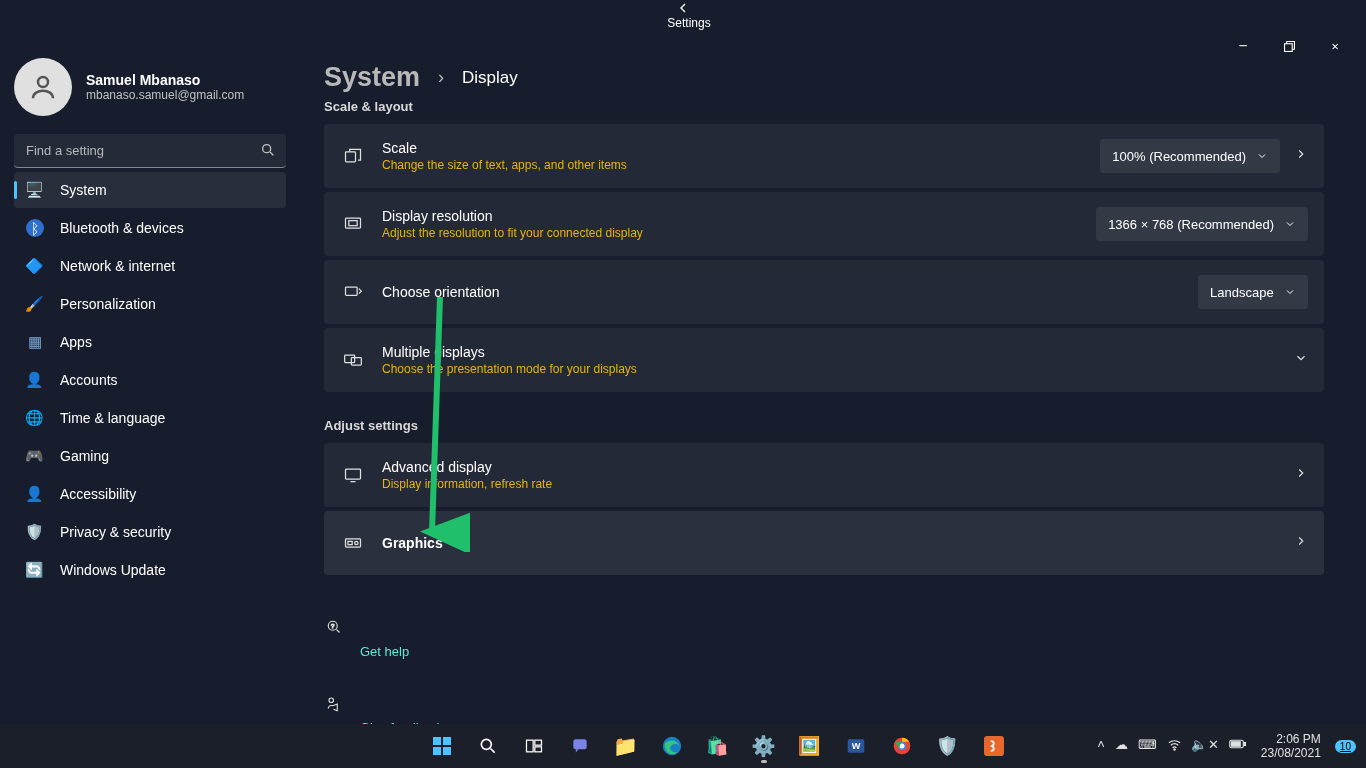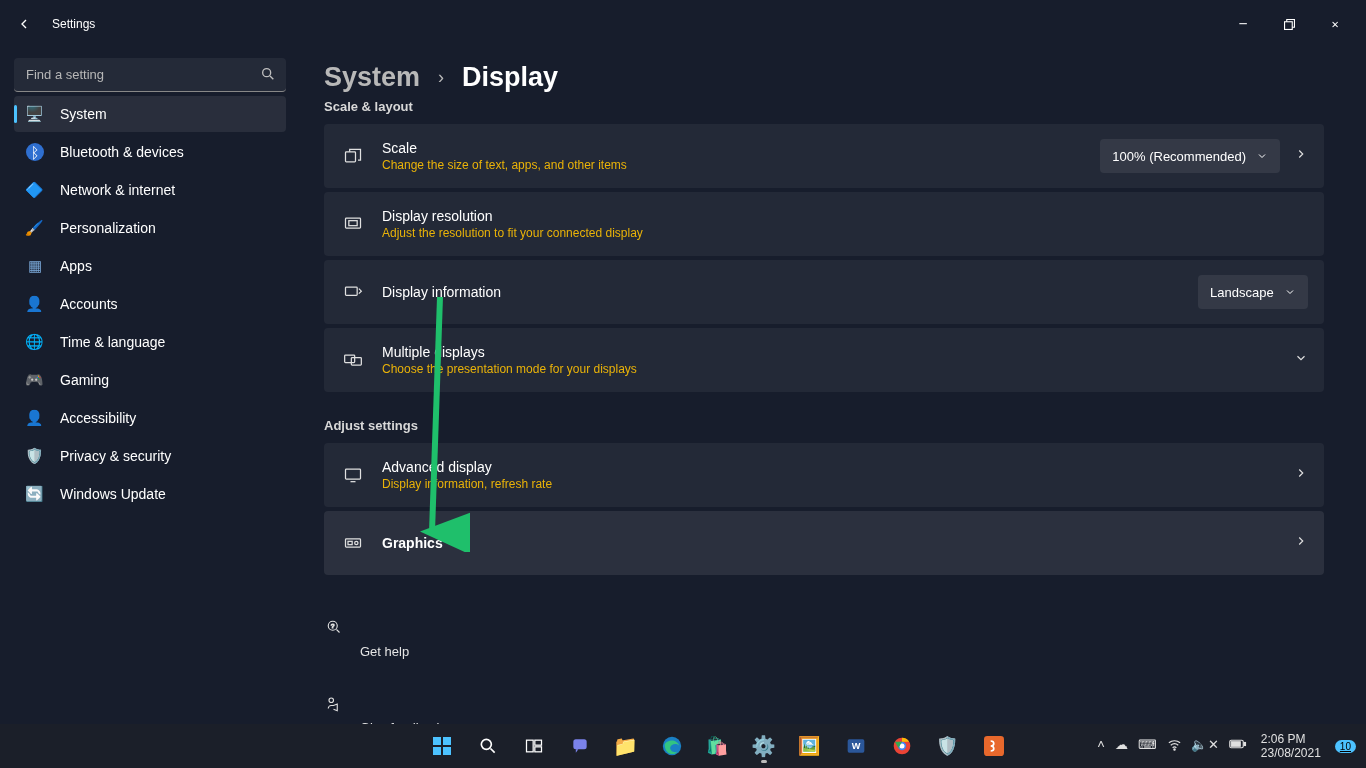--- a/index.html
+++ b/index.html
@@ -1,19 +1,19 @@
 <!DOCTYPE html>
 <html><head>
 <meta charset="utf-8">
 <style>
   * { margin:0; padding:0; box-sizing:border-box; font-family:"Segoe UI", Tahoma, sans-serif; }
   body { width:1366px; height:768px; background:#171d2c; color:#ffffff; overflow:hidden; position:relative; }
 
   
-  .titlebar { height:48px; display:flex; align-items:center; padding:0 8px; }
+  .titlebar { height:48px; display:flex; align-items:center; padding:0 8px;flex-direction:column; }
   .titlebar .back { width:32px; height:32px; display:flex; align-items:center; justify-content:center; }
   .titlebar .title { font-size:12px; margin-left:12px; color:#ffffff; }
   .titlebar .win-controls { margin-left:auto; display:flex; }
   .titlebar .win-controls span { width:46px; height:32px; display:flex; align-items:center; justify-content:center; font-size:12px; font-family:monospace; color:#ffffff; }
 
   
   .leftpane { position:absolute; top:48px; left:0; width:300px; bottom:44px; padding:10px 14px; }
   .user-box { display:flex; align-items:center; gap:14px; margin-bottom:18px; }
   .avatar { width:58px; height:58px; border-radius:50%; background:#e0e0e0; display:flex; align-items:center; justify-content:center; color:#555; }
   .avatar svg { width:30px; height:30px; }
@@ -30,56 +30,56 @@
   .nav-item { display:flex; align-items:center; height:36px; padding:0 12px; border-radius:4px; font-size:14px; color:#ffffff; cursor:default; }
   .nav-item.active { background:rgba(255,255,255,0.08); position:relative; }
   .nav-item.active::before { content:""; position:absolute; left:0; top:9px; bottom:9px; width:3px; background:#4cc2ff; border-radius:2px; }
   .nav-icon { width:18px; height:18px; margin-right:16px; display:flex; align-items:center; justify-content:center; font-size:15px; }
 
   
   .rightpane { position:absolute; top:48px; left:300px; right:0; bottom:44px; padding:14px 42px 14px 24px; overflow:hidden; }
   .breadcrumb { display:flex; align-items:center; gap:18px; margin-bottom:6px; }
   .bc-parent { font-size:27px; font-weight:600; color:#b8b8b8; }
   .bc-chevron { font-size:18px; color:#b8b8b8; }
-  .bc-current { font-size:27px; font-weight:700; color:#ffffff;text-align:center; }
+  .bc-current { font-size:17px; font-weight:400; color:#ffffff;text-align:center; }
 
   .section-label { font-size:13px; font-weight:600; color:#d8d8d8; margin:6px 0 10px; }
 
   .card-list { display:flex; flex-direction:column; gap:4px; }
   .card { background:rgba(255,255,255,0.055); border-radius:4px; min-height:64px; display:flex; align-items:center; padding:0 16px; }
   .card.hover { background:rgba(255,255,255,0.085);font-weight:bold; }
   .card .c-icon { width:26px; display:flex; justify-content:center; margin-right:16px; color:#e0e0e0; }
   .card .c-icon svg { width:20px; height:20px; }
   .card .c-text { flex:1; }
   .card .c-title { font-size:14px; color:#ffffff; }
   .card .c-sub { font-size:12px; color:#eab308; margin-top:2px; }
   .card .c-value { display:flex; align-items:center; }
   .card .c-action { margin-left:14px; color:#e0e0e0; }
   .card .c-action svg { width:14px; height:14px; }
 
   .select-box { background:rgba(255,255,255,0.08); border-radius:4px; height:34px; padding:0 12px; display:flex; align-items:center; font-size:13px; gap:10px; }
   .select-box svg { width:12px; height:12px; }
 
   .help-list { margin-top:22px; display:flex; flex-direction:column; gap:14px; }
   .help-item { display:flex; align-items:center; gap:14px; font-size:13px; }
-  .help-item .link { color:#e5e5e5;margin-top:47px; }
+  .help-item .link { color:#5eead4;margin-top:47px; }
   .help-item .h-icon { width:22px; display:flex; justify-content:center; color:#e0e0e0; }
   .help-item .h-icon svg { width:18px; height:18px; }
 
   
   .annot { position:absolute; left:410px; top:292px; z-index:5; pointer-events:none; }
 
   
   .taskbar { position:absolute; left:0; right:0; bottom:0; height:44px; background:#1b1f29; display:flex; align-items:center; }
   .tb-center { margin:0 auto; display:flex; gap:6px; }
   .tb-item { width:40px; height:40px; display:flex; align-items:center; justify-content:center; border-radius:4px; font-size:18px; position:relative; }
   .tb-item.active::after { content:""; position:absolute; bottom:3px; left:50%; transform:translateX(-50%); width:6px; height:3px; border-radius:2px; background:#bbb; }
   .tb-right { margin-left:auto; display:flex; align-items:center; gap:14px; padding-right:10px; font-size:12px; color:#e0e0e0; }
   .tb-right .sys-icons { display:flex; gap:10px; font-size:13px; }
-  .tb-clock { text-align:left; line-height:1.2; }
+  .tb-clock { text-align:right; line-height:1.2; }
   .tb-notif { background:#4cc2ff; color:#000; border-radius:10px; font-size:10px; padding:1px 5px;text-decoration:underline; }
 
   .windows-logo { display:grid; grid-template:1fr 1fr / 1fr 1fr; gap:2px; width:18px; height:18px; }
   .windows-logo span { background:#4cc2ff; }
 </style>
 </head>
 <body>
 
 <div class="titlebar">
   <span class="back">
@@ -94,20 +94,32 @@
         <svg width="11" height="11" viewBox="0 0 10 10" fill="none" stroke="#fff" stroke-width="1">
           <rect x="0.5" y="2.5" width="7" height="7"></rect>
           <path d="M2.5 2.5v-2h7v7h-2"></path>
         </svg>
       </span>
     <span>✕</span>
   </div>
 </div>
 
 <div class="leftpane">
+  <div class="user-box">
+    <div class="avatar">
+      <svg viewBox="0 0 24 24" fill="none" stroke="#555" stroke-width="2">
+          <circle cx="12" cy="8" r="4"></circle>
+          <path d="M4 21c0-4 4-6 8-6s8 2 8 6"></path>
+        </svg>
+    </div>
+    <div>
+      <div class="user-name">Samuel Mbanaso</div>
+      <div class="user-email">mbanaso.samuel@gmail.com</div>
+    </div>
+  </div>
 
   <div class="search-wrap">
     <input class="search-input" placeholder="Find a setting" style="">
     <span class="search-icon">
       <svg viewBox="0 0 24 24" fill="none" stroke="currentColor" stroke-width="2">
           <circle cx="10" cy="10" r="6"></circle>
           <path d="M20 20l-5-5"></path>
         </svg>
     </span>
   </div>
@@ -199,31 +211,39 @@
       <span class="c-icon">
           <svg viewBox="0 0 24 24" fill="none" stroke="currentColor" stroke-width="1.5">
             <rect x="3" y="5" width="18" height="12" rx="1"></rect>
             <rect x="7" y="8" width="10" height="6"></rect>
           </svg>
         </span>
       <div class="c-text">
         <div class="c-title">Display resolution</div>
         <div class="c-sub">Adjust the resolution to fit your connected display</div>
       </div>
+      <div class="c-value">
+        <div class="select-box">
+          <span>1366 × 768 (Recommended)</span>
+          <svg viewBox="0 0 24 24" fill="none" stroke="currentColor" stroke-width="2">
+              <path d="M6 9l6 6 6-6"></path>
+            </svg>
+        </div>
+      </div>
     </div>
 
     <div class="card">
       <span class="c-icon">
           <svg viewBox="0 0 24 24" fill="none" stroke="currentColor" stroke-width="1.5">
             <rect x="3" y="6" width="14" height="10" rx="1"></rect>
             <path d="M19 8l3 3-3 3"></path>
           </svg>
         </span>
       <div class="c-text">
-        <div class="c-title">Display information</div>
+        <div class="c-title">Choose orientation</div>
       </div>
       <div class="c-value">
         <div class="select-box" style="min-width:110px;">
           <span>Landscape</span>
           <svg viewBox="0 0 24 24" fill="none" stroke="currentColor" stroke-width="2">
               <path d="M6 9l6 6 6-6"></path>
             </svg>
         </div>
       </div>
     </div>

